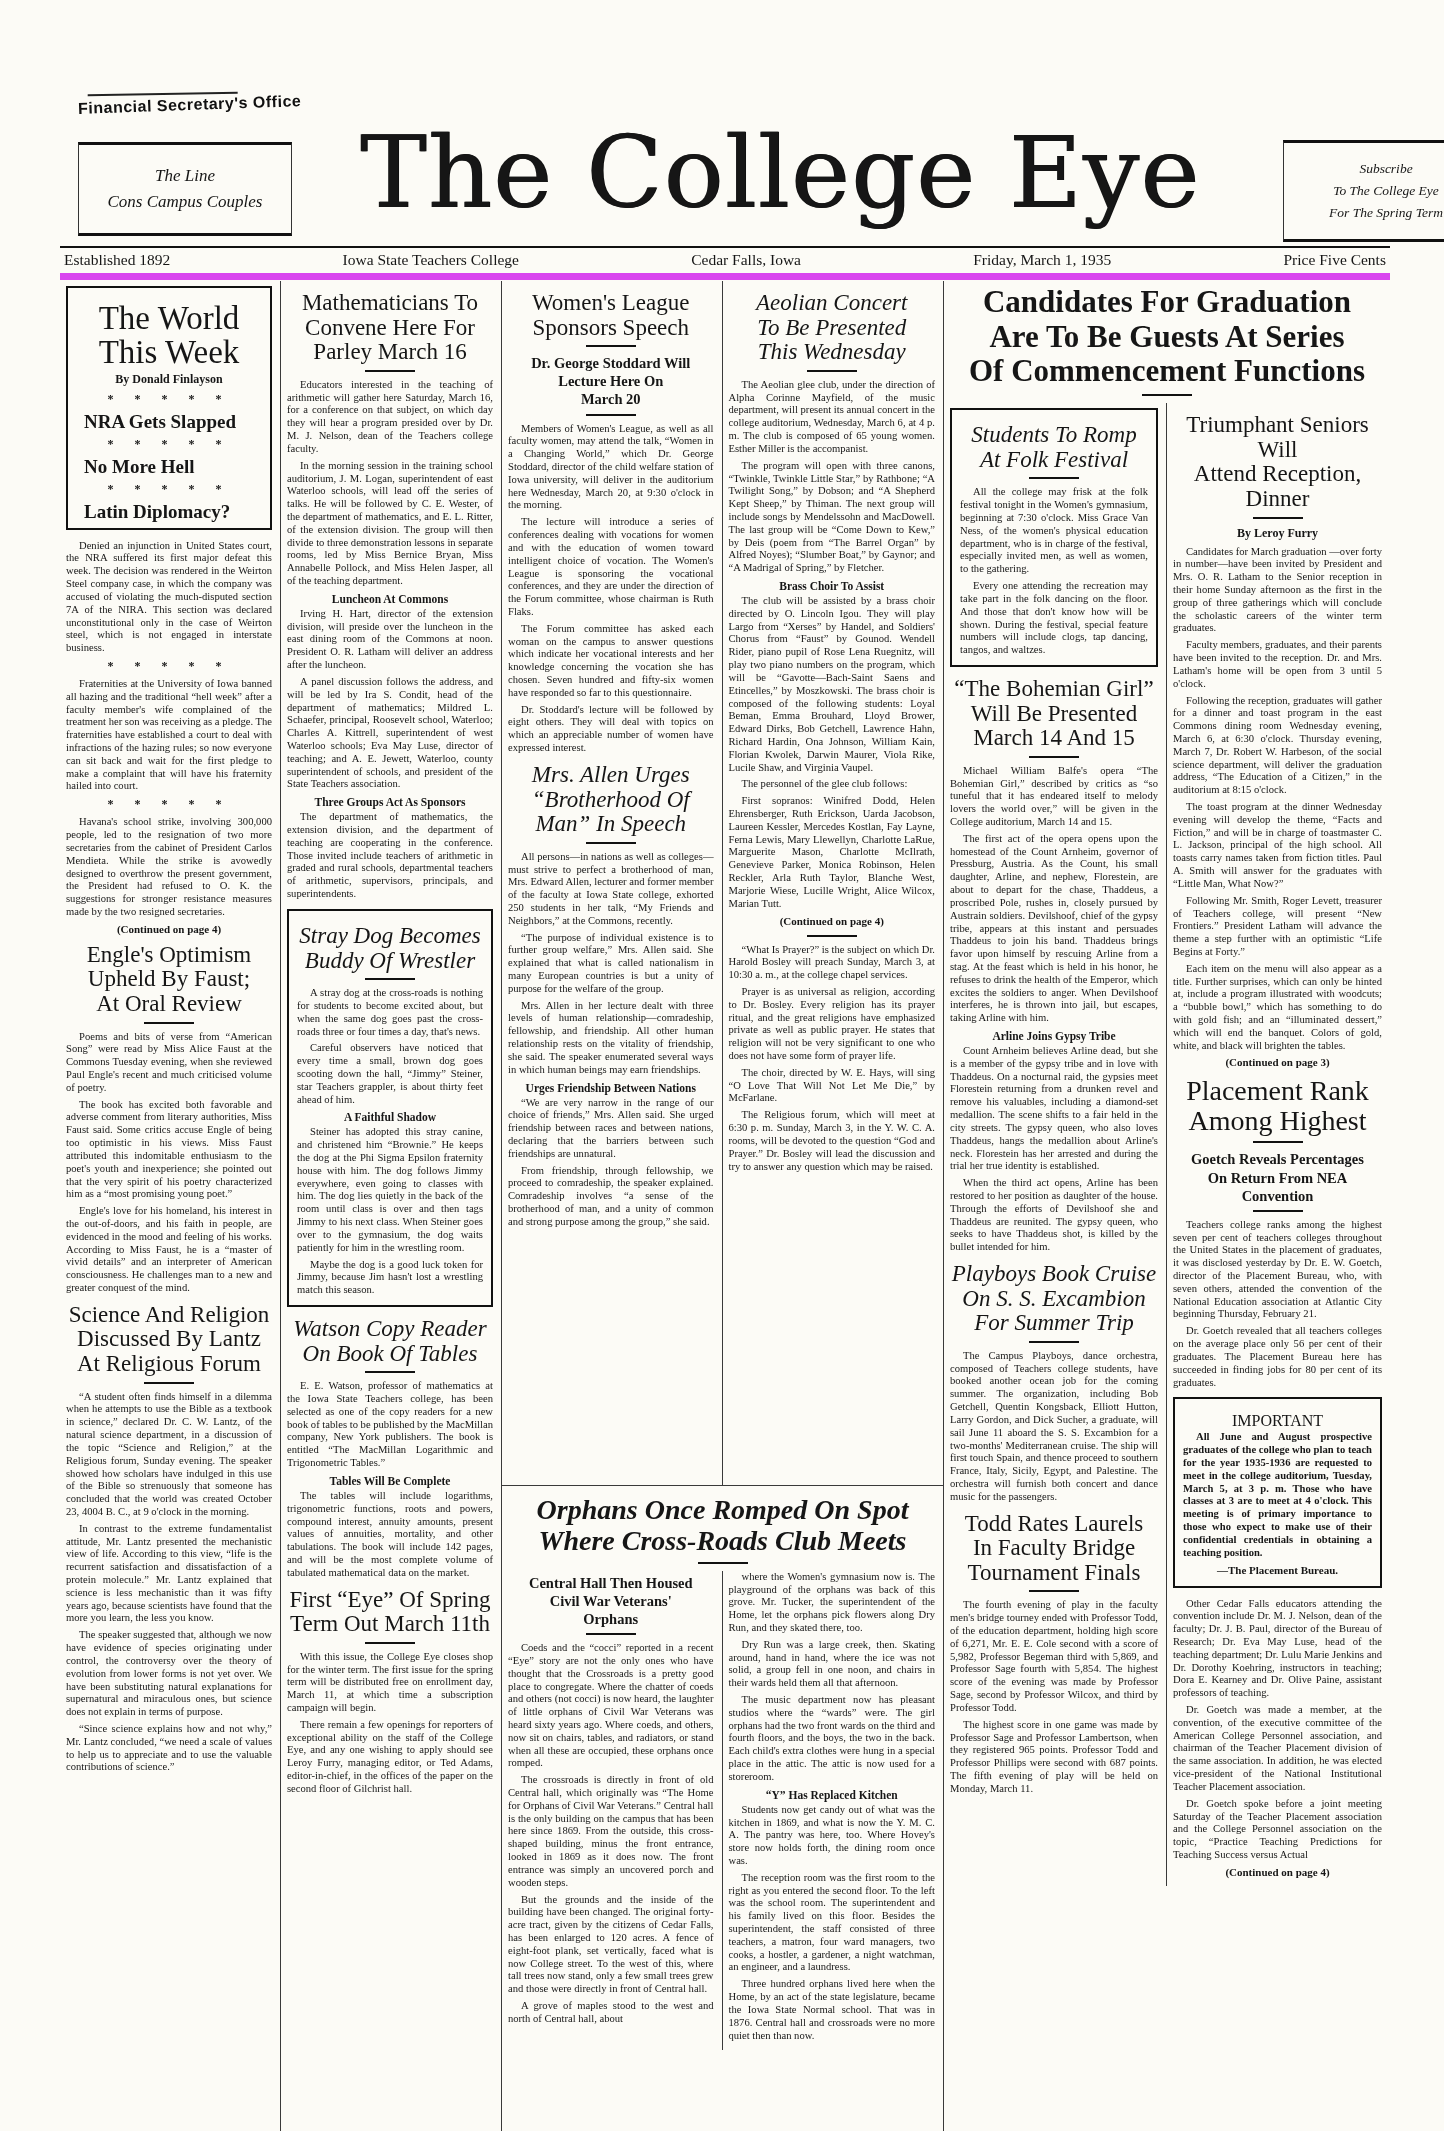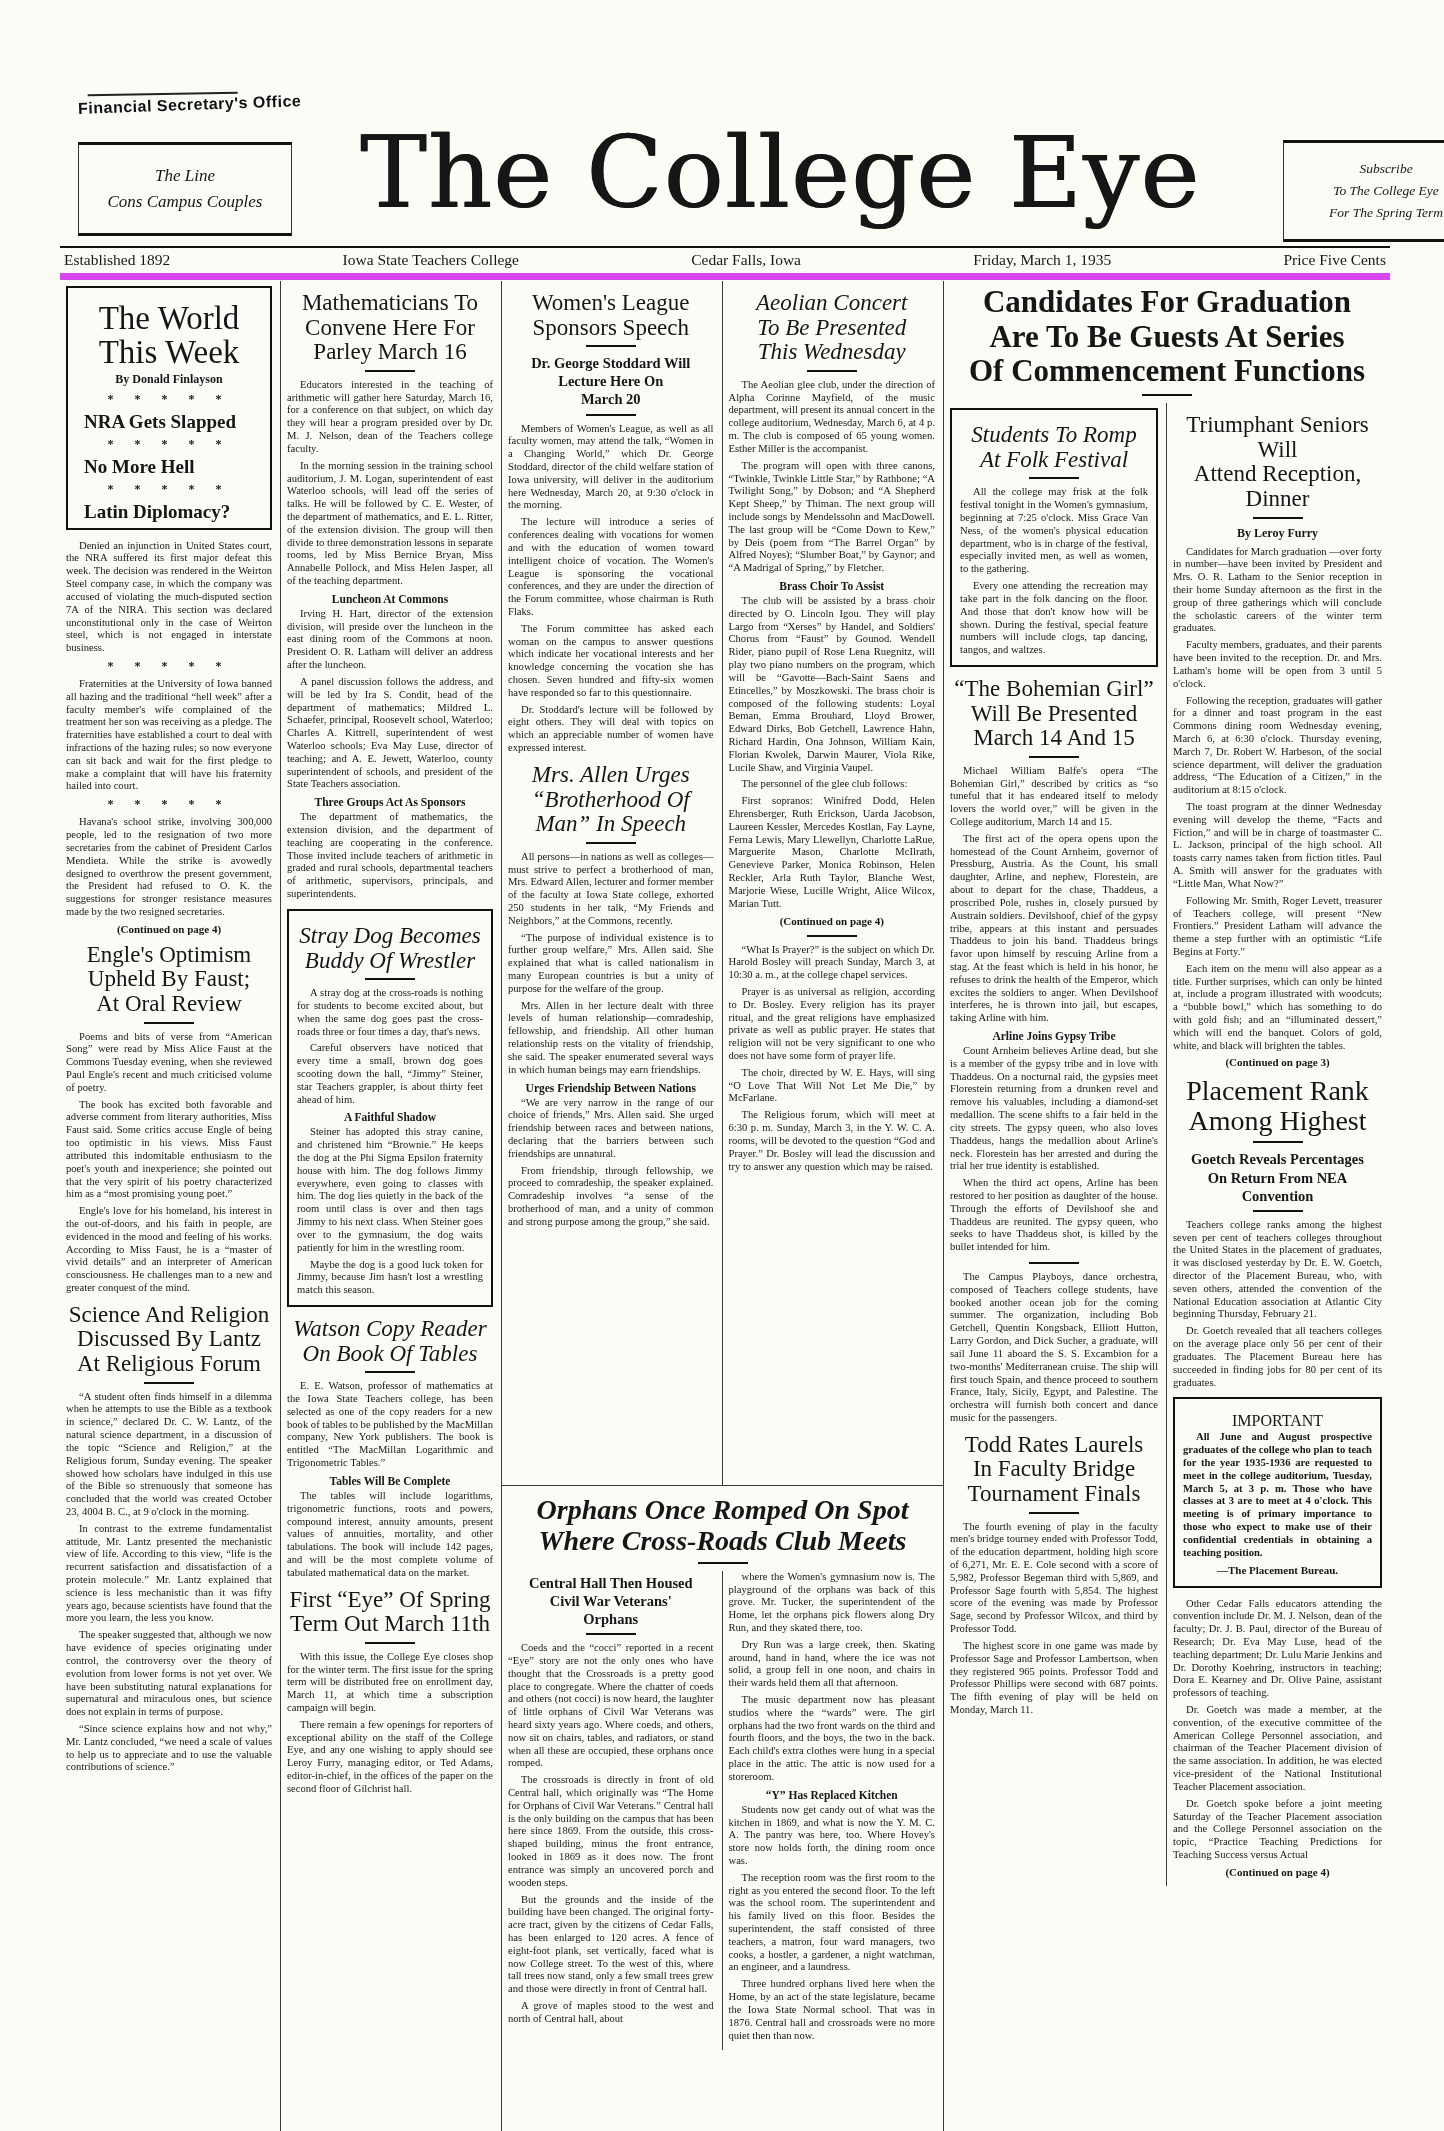--- a/index.html
+++ b/index.html
@@ -246,35 +246,38 @@
       <h2 class="span-headline">Candidates For Graduation
 Are To Be Guests At Series
 Of Commencement Functions</h2>
       <div class="hrule"></div>
       <div class="cols-row">
         <div class="col inner-col" id="col5">
             <article class="article boxed">
               <h2 class="headline italic">Students To Romp
 At Folk Festival</h2>
               <div class="hrule"></div>
-              <p>All the college may frisk at the folk festival tonight in the Women's gymnasium, beginning at 7:25 o'clock.  Miss Grace Van Ness, of the women's physical education department, who is in charge of the festival, especially invited men, as well as women, to the gathering.</p>
+              <p>All the college may frisk at the folk festival tonight in the Women's gymnasium, beginning at 7:30 o'clock.  Miss Grace Van Ness, of the women's physical education department, who is in charge of the festival, especially invited men, as well as women, to the gathering.</p>
               <p>Every one attending the recreation may take part in the folk dancing on the floor.  And those that don't know how will be shown.  During the festival, special feature numbers will include clogs, tap dancing, tangos, and waltzes.</p>
             </article>
             <article class="article">
               <h2 class="headline">“The Bohemian Girl”
 Will Be Presented
 March 14 And 15</h2>
               <div class="hrule"></div>
               <p>Michael William Balfe's opera “The Bohemian Girl,” described by critics as “so tuneful that it has endeared itself to melody lovers the world over,” will be given in the College auditorium, March 14 and 15.</p>
               <p>The first act of the opera opens upon the homestead of the Count Arnheim, governor of Pressburg, Austria.  As the Count, his small daughter, Arline, and nephew, Florestein, are about to depart for the chase, Thaddeus, a proscribed Pole, rushes in, closely pursued by Austrain soldiers.  Devilshoof, chief of the gypsy tribe, appears at this instant and persuades Thaddeus to join his band.  Thaddeus brings favor upon himself by rescuing Arline from a stag.  At the feast which is held in his honor, he refuses to drink the health of the Emperor, which excites the soldiers to anger. When Devilshoof interferes, he is thrown into jail, but escapes, taking Arline with him.</p>
               <div class="subhead">Arline Joins Gypsy Tribe</div>
               <p>Count Arnheim believes Arline dead, but she is a member of the gypsy tribe and in love with Thaddeus.  On a nocturnal raid, the gypsies meet Florestein returning from a drunken revel and remove his valuables, including a diamond-set medallion.  The scene shifts to a fair held in the city streets.  The gypsy queen, who also loves Thaddeus, hangs the medallion about Arline's neck.  Florestein has her arrested and during the trial her true identity is established.</p>
               <p>When the third act opens, Arline has been restored to her position as daughter of the house.  Through the efforts of Devilshoof she and Thaddeus are reunited.  The gypsy queen, who seeks to have Thaddeus shot, is killed by the bullet intended for him.</p>
             </article>
             <article class="article">
+              <h2 class="headline italic">Playboys Book Cruise
+On S. S. Excambion
+For Summer Trip</h2>
               <div class="hrule"></div>
               <p>The Campus Playboys, dance orchestra, composed of Teachers college students, have booked another ocean job for the coming summer. The organization, including Bob Getchell, Quentin Kongsback, Elliott Hutton, Larry Gordon, and Dick Sucher, a graduate, will sail June 11 aboard the S. S. Excambion for a two-months' Mediterranean cruise. The ship will first touch Spain, and thence proceed to southern France, Italy, Sicily, Egypt, and Palestine. The orchestra will furnish both concert and dance music for the passengers.</p>
             </article>
             <article class="article">
               <h2 class="headline">Todd Rates Laurels
 In Faculty Bridge
 Tournament Finals</h2>
               <div class="hrule"></div>
               <p>The fourth evening of play in the faculty men's bridge tourney ended with Professor Todd, of the education department, holding high score of 6,271, Mr. E. E. Cole second with a score of 5,982, Professor Begeman third with 5,869, and Professor Sage fourth with 5,854.  The highest score of the evening was made by Professor Sage, second by Professor Wilcox, and third by Professor Todd.</p>
               <p>The highest score in one game was made by Professor Sage and Professor Lambertson, when they registered 965 points.  Professor Todd and Professor Phillips were second with 687 points.  The fifth evening of play will be held on Monday, March 11.</p>

